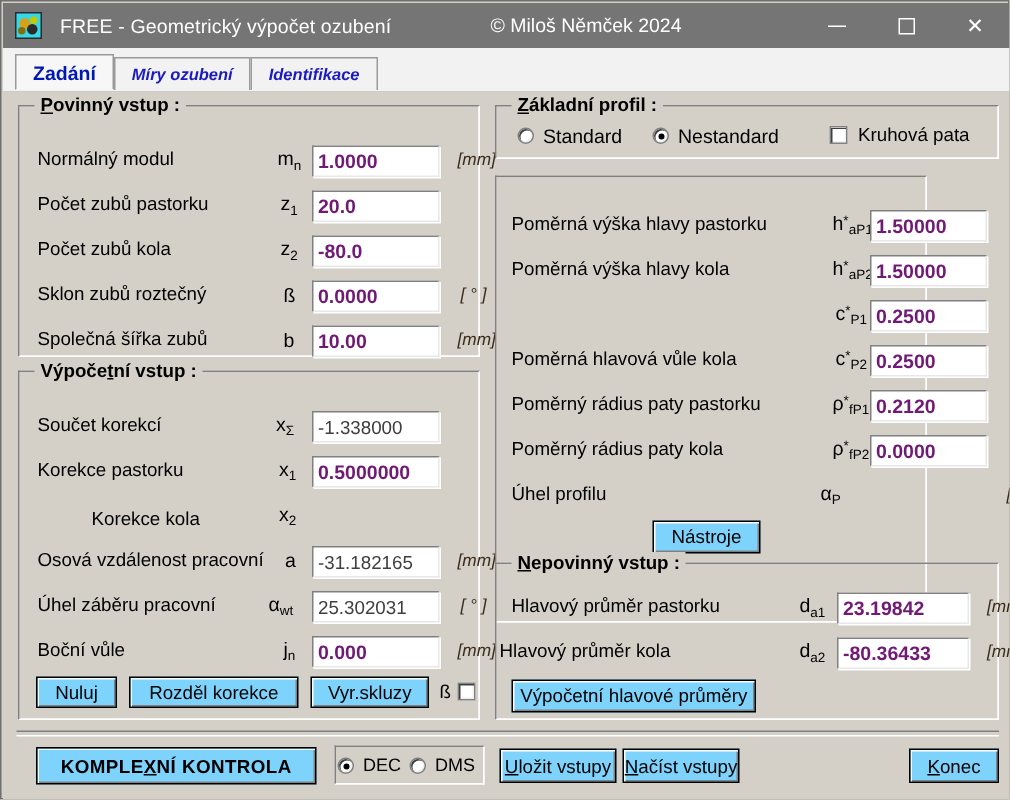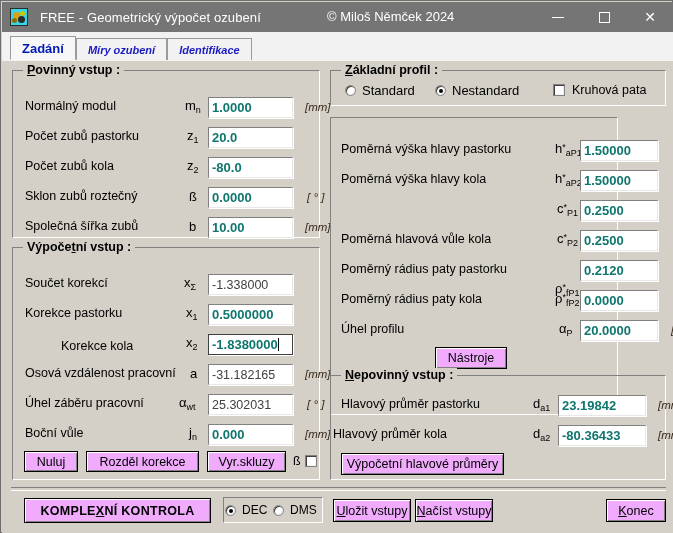--- a/index.html
+++ b/index.html
@@ -70,29 +70,29 @@
 
   .row{position:absolute;display:flex;align-items:center;height:22px;}
   .flabel{font-size:12.5px;white-space:nowrap;}
   .sym{font-size:13px;white-space:nowrap;position:relative;}
   .sym sub{font-size:9px;vertical-align:-3px;}
   .sym sup{font-size:9px;vertical-align:3px;}
 
   .field{box-sizing:border-box;height:21px;background:#ffffff;
          border:1px solid #808080;border-right-color:#e8e8e8;border-bottom-color:#e8e8e8;
          box-shadow:1px 1px 0 #ffffff;
-         font-size:13px;font-weight:bold;color:#0f766e;
+         font-size:13px;font-weight:bold;color:#701a75;
          display:flex;align-items:center;padding:0 3px;overflow:hidden;white-space:nowrap;}
   .field.ro{color:#404040;font-weight:normal;font-size:12.5px;}
   .field.focus{position:relative;}
   .caret{display:inline-block;width:1px;height:13px;background:#000;margin-left:0px;}
 
   .unit{font-style:italic;font-size:11.5px;color:#3a2a1a;margin-left:7px;white-space:nowrap;}
 
-  .btn{box-sizing:border-box;background:#f0abfc;border:1px solid #000;
+  .btn{box-sizing:border-box;background:#7dd3fc;border:1px solid #000;
        box-shadow:inset 1px 1px 0 #ffffff, inset -1px -1px 0 #808080;
        display:flex;align-items:center;justify-content:center;
        font-size:12.5px;white-space:nowrap;}
 
   .chk{width:12px;height:12px;box-sizing:border-box;background:#fff;
        border:1px solid #808080;
        box-shadow:inset 1px 1px 0 #404040, inset -1px -1px 0 #f0f0f0;}
 
   .sep{position:absolute;height:2px;border-top:1px solid #808080;border-bottom:1px solid #ffffff;}
 
@@ -215,24 +215,20 @@
           <span class="sym">x<sub>1</sub></span>
         </div>
       <div class="field" style="position:absolute;left:195px;top:56px;width:85px;">0.5000000</div>
 
       <div class="row" style="left:12px;top:87px;margin-left:36px;">
           <span class="flabel">Korekce kola</span>
         </div>
       <div class="row" style="left:173px;top:84px;">
           <span class="sym">x<sub>2</sub></span>
         </div>
-      <div class="field focus" style="position:absolute;left:195px;top:86px;width:85px;border-color:#404040;">
-          <span>-1.8380000</span>
-          <span class="caret"></span>
-        </div>
 
       <div class="row" style="left:12px;top:114px;">
           <span class="flabel">Osová vzdálenost pracovní</span>
         </div>
       <div class="row" style="left:177px;top:114px;">
           <span class="sym">a</span>
         </div>
       <div class="field ro" style="position:absolute;left:195px;top:116px;width:85px;">-31.182165</div>
       <div class="unit" style="position:absolute;left:285px;top:120px;">[mm]</div>
 
@@ -304,40 +300,39 @@
           <span class="flabel">Poměrná hlavová vůle kola</span>
         </div>
       <div class="row" style="left:226px;top:110px;">
           <span class="sym">c<sup>*</sup><sub>P2</sub></span>
         </div>
       <div class="field" style="position:absolute;left:249px;top:112px;width:78px;">0.2500</div>
 
       <div class="row" style="left:10px;top:140px;">
           <span class="flabel">Poměrný rádius paty pastorku</span>
         </div>
-      <div class="row" style="left:224px;top:140px;margin-top:20px;">
+      <div class="row" style="left:224px;top:140px;">
           <span class="sym">ρ<sup>*</sup><sub>fP1</sub></span>
         </div>
       <div class="field" style="position:absolute;left:249px;top:142px;width:78px;">0.2120</div>
 
       <div class="row" style="left:10px;top:170px;">
           <span class="flabel">Poměrný rádius paty kola</span>
         </div>
       <div class="row" style="left:224px;top:170px;">
           <span class="sym">ρ<sup>*</sup><sub>fP2</sub></span>
         </div>
       <div class="field" style="position:absolute;left:249px;top:172px;width:78px;">0.0000</div>
 
       <div class="row" style="left:10px;top:200px;">
           <span class="flabel">Úhel profilu</span>
         </div>
-      <div class="row" style="left:228px;top:200px;">
+      <div class="row" style="left:216px;top:200px;">
           <span class="sym">α<sub>P</sub></span>
         </div>
-      <div class="field" style="position:absolute;left:249px;top:202px;width:78px;">20.0000</div>
       <div class="unit" style="position:absolute;left:333px;top:206px;">[ ° ]</div>
 
       <div class="btn" style="position:absolute;left:104px;top:229px;width:72px;height:22px;">Nástroje</div>
     </div>
 
     <div class="group" style="left:328px;top:314px;width:336px;height:105px;">
       <div class="gtitle"><u>N</u><span>epovinný vstup :</span></div>
 
       <div class="row" style="left:10px;top:17px;">
           <span class="flabel">Hlavový průměr pastorku</span>

